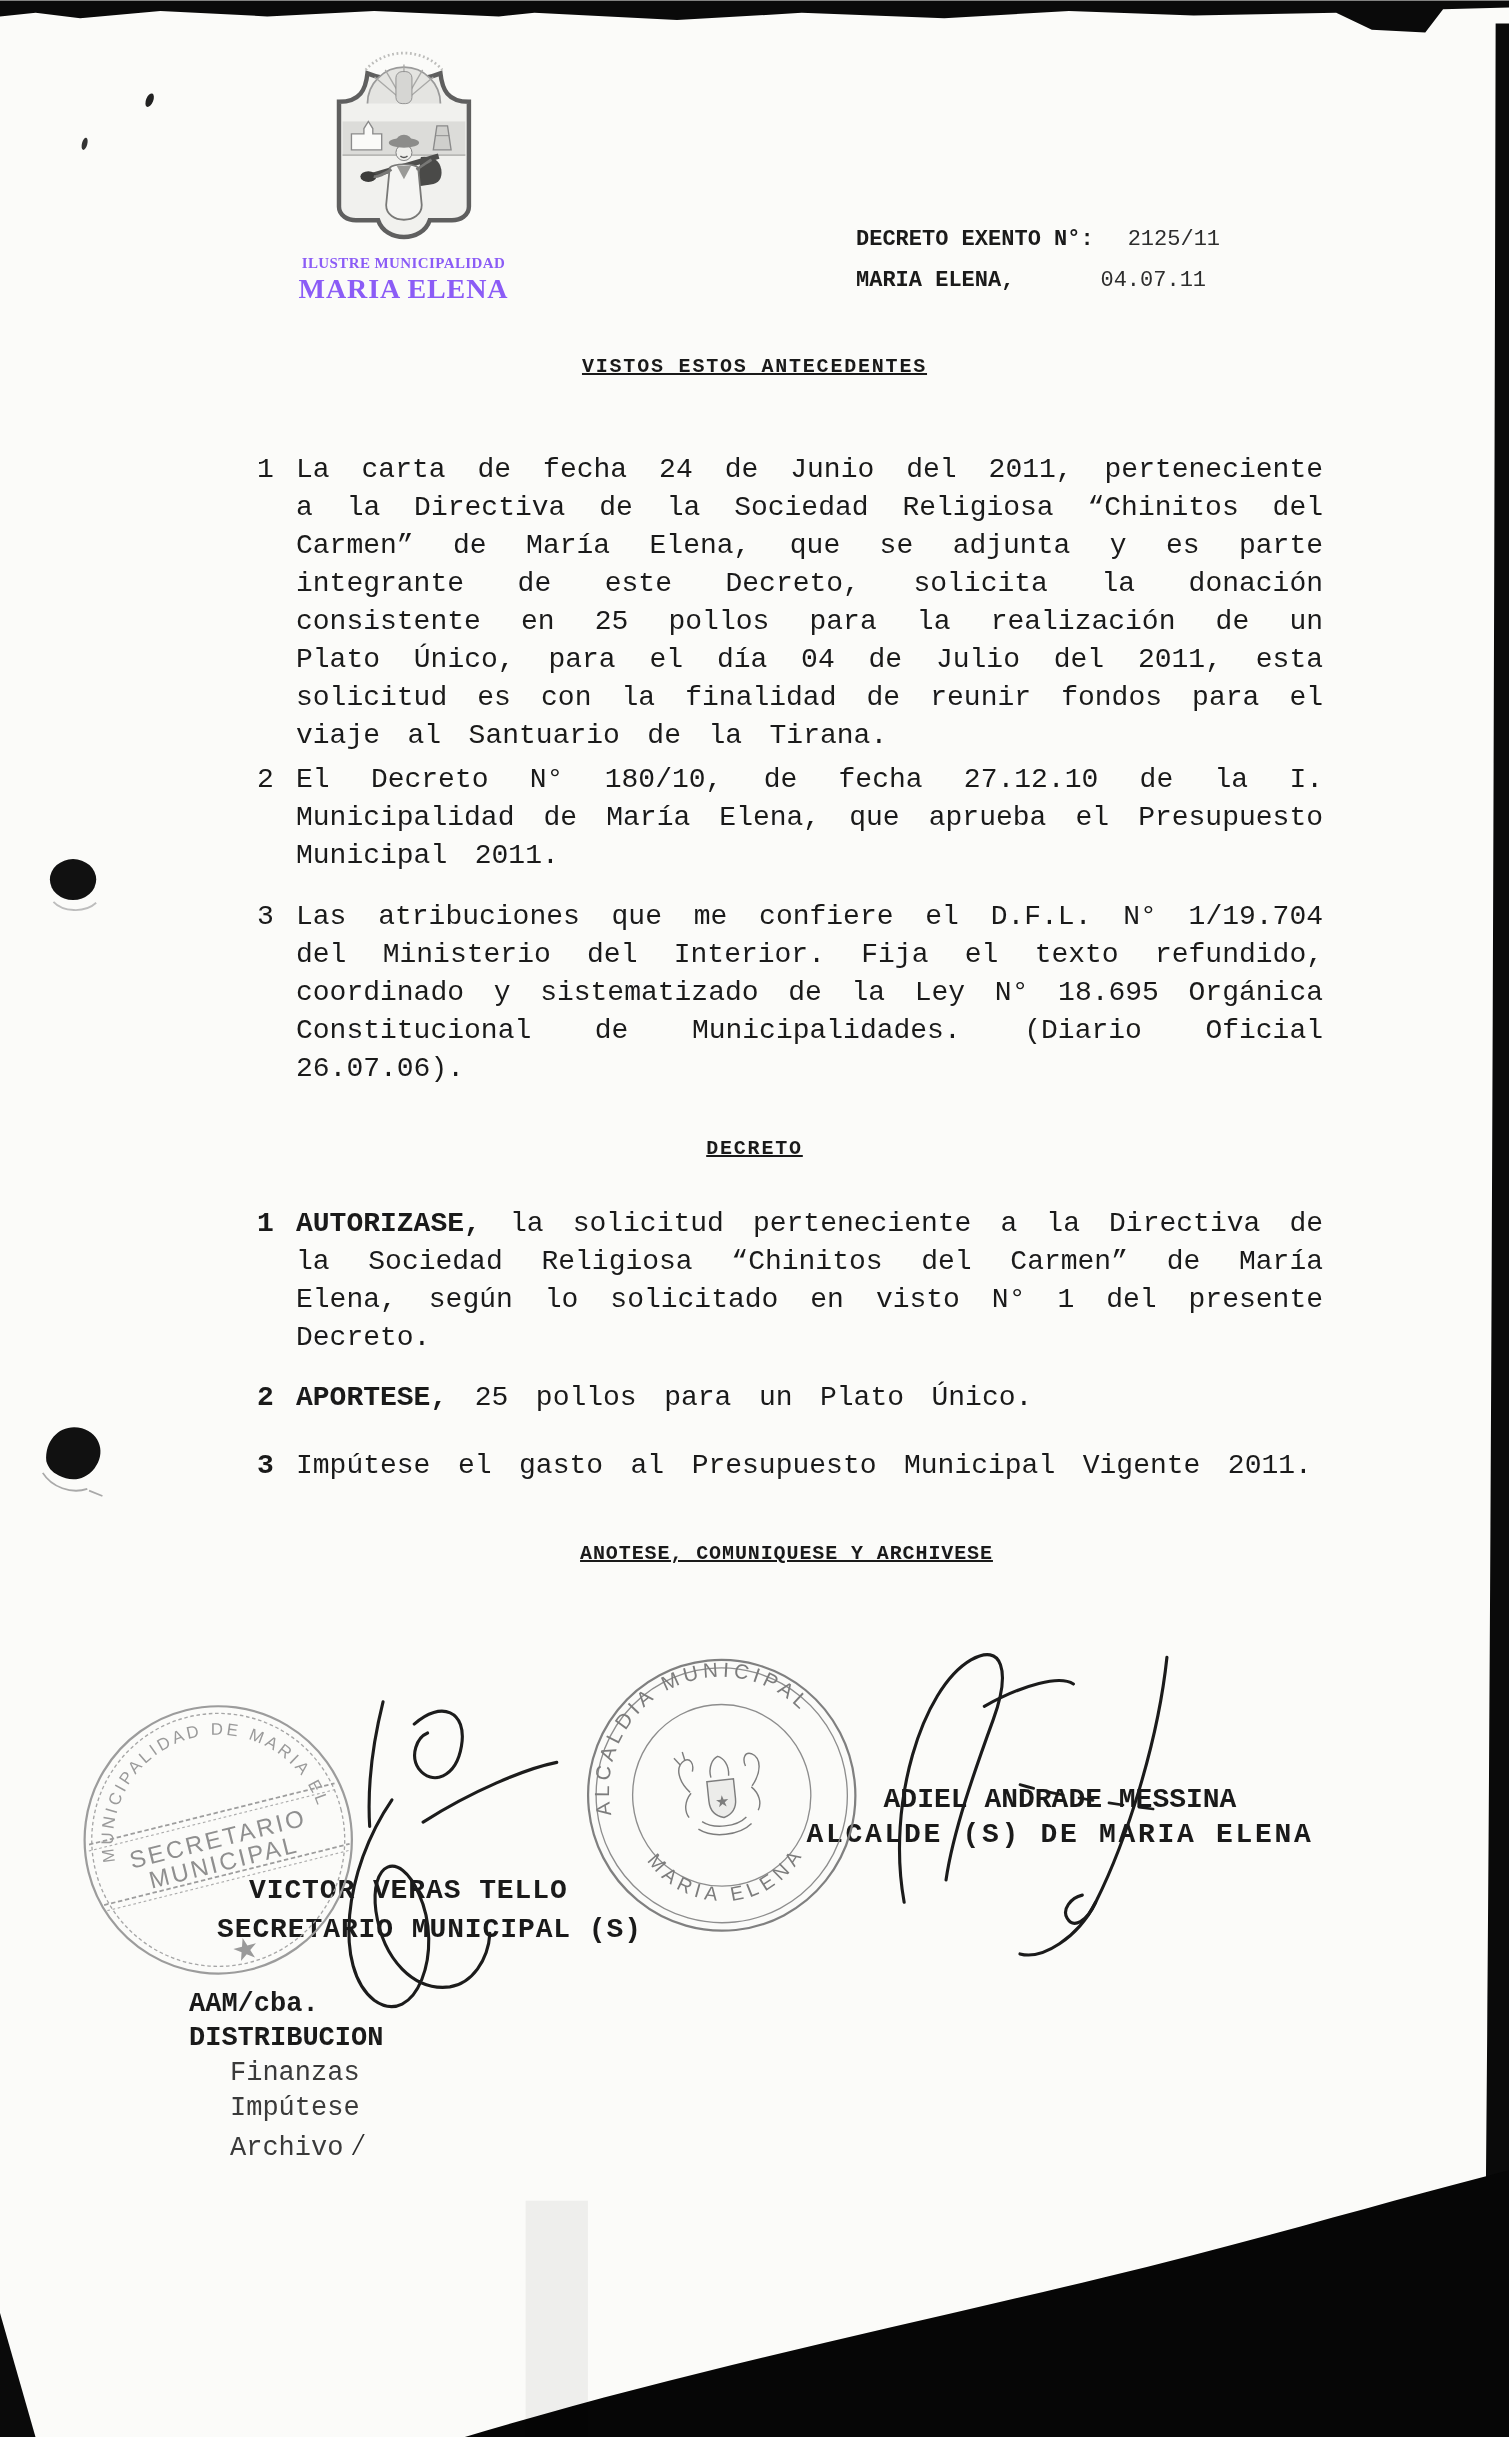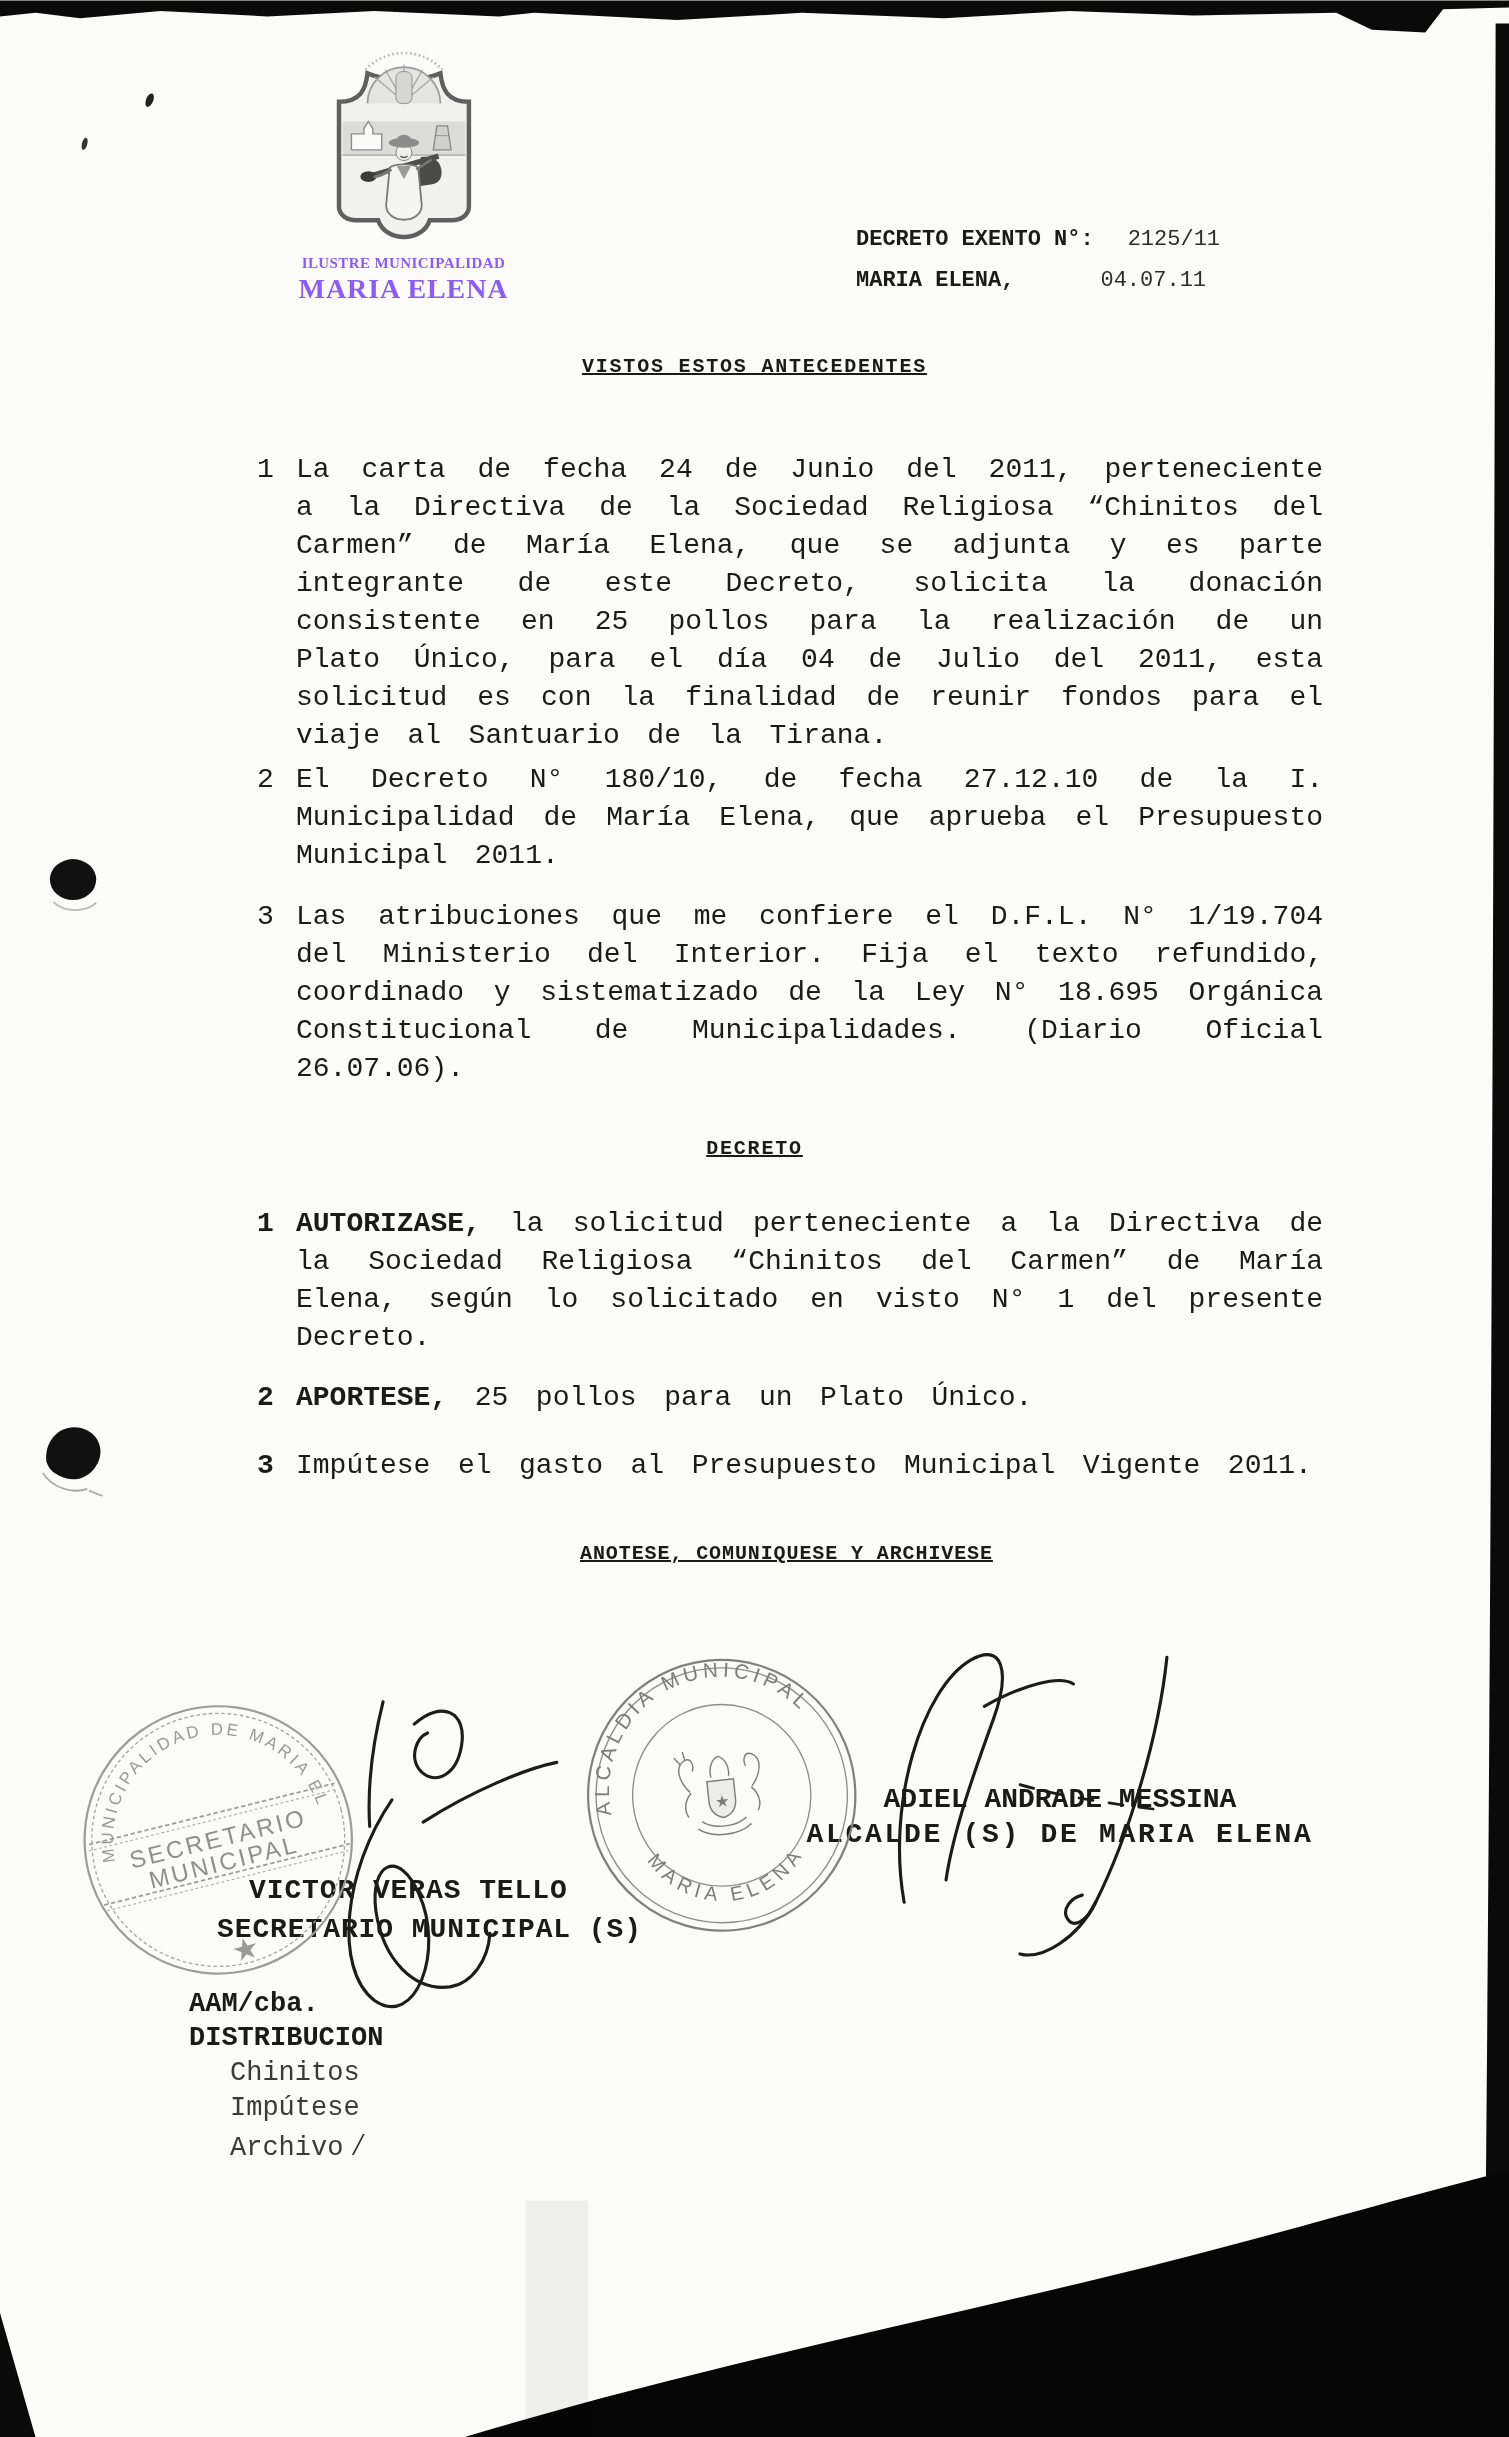--- a/index.html
+++ b/index.html
@@ -117,21 +117,21 @@
   <div class="mayor-block">
     <div>ADIEL ANDRADE MESSINA</div>
     <div class="title2">ALCALDE (S) DE MARIA ELENA</div>
   </div>
 
   <div class="name-line" style="left:249px;top:1875px;">VICTOR VERAS TELLO</div>
   <div class="name-line" style="left:217px;top:1914px;">SECRETARIO MUNICIPAL (S)</div>
 
   <div class="footer-line footer-bold" style="left:189px;top:1989px;">AAM/cba.</div>
   <div class="footer-line footer-bold" style="left:189px;top:2023px;">DISTRIBUCION</div>
-  <div class="footer-line footer-copy" style="left:230px;top:2058px;">Chinitos</div>
+  <div class="footer-line footer-copy" style="left:230px;top:2058px;">Finanzas</div>
   <div class="footer-line footer-copy" style="left:230px;top:2093px;">Impútese</div>
   <div class="footer-line footer-copy" style="left:230px;top:2128px;"><span>Archivo</span><span class="archivo-mark">∕</span></div>
 
   <svg class="artifacts" width="1509" height="2438" viewBox="0 0 1694 2736">
 
     <g transform="translate(75,1895) rotate(-14 170 170)">
       <ellipse cx="170" cy="170" rx="150" ry="150" fill="none" stroke="#9c9c9c" stroke-width="2.5"></ellipse>
       <ellipse cx="170" cy="170" rx="142" ry="142" fill="none" stroke="#a6a6a6" stroke-width="1.5" stroke-dasharray="4,3"></ellipse>
       <defs>
         <path id="sec-arc" d="M 52,170 A 118,118 0 1 1 288,170"></path>

